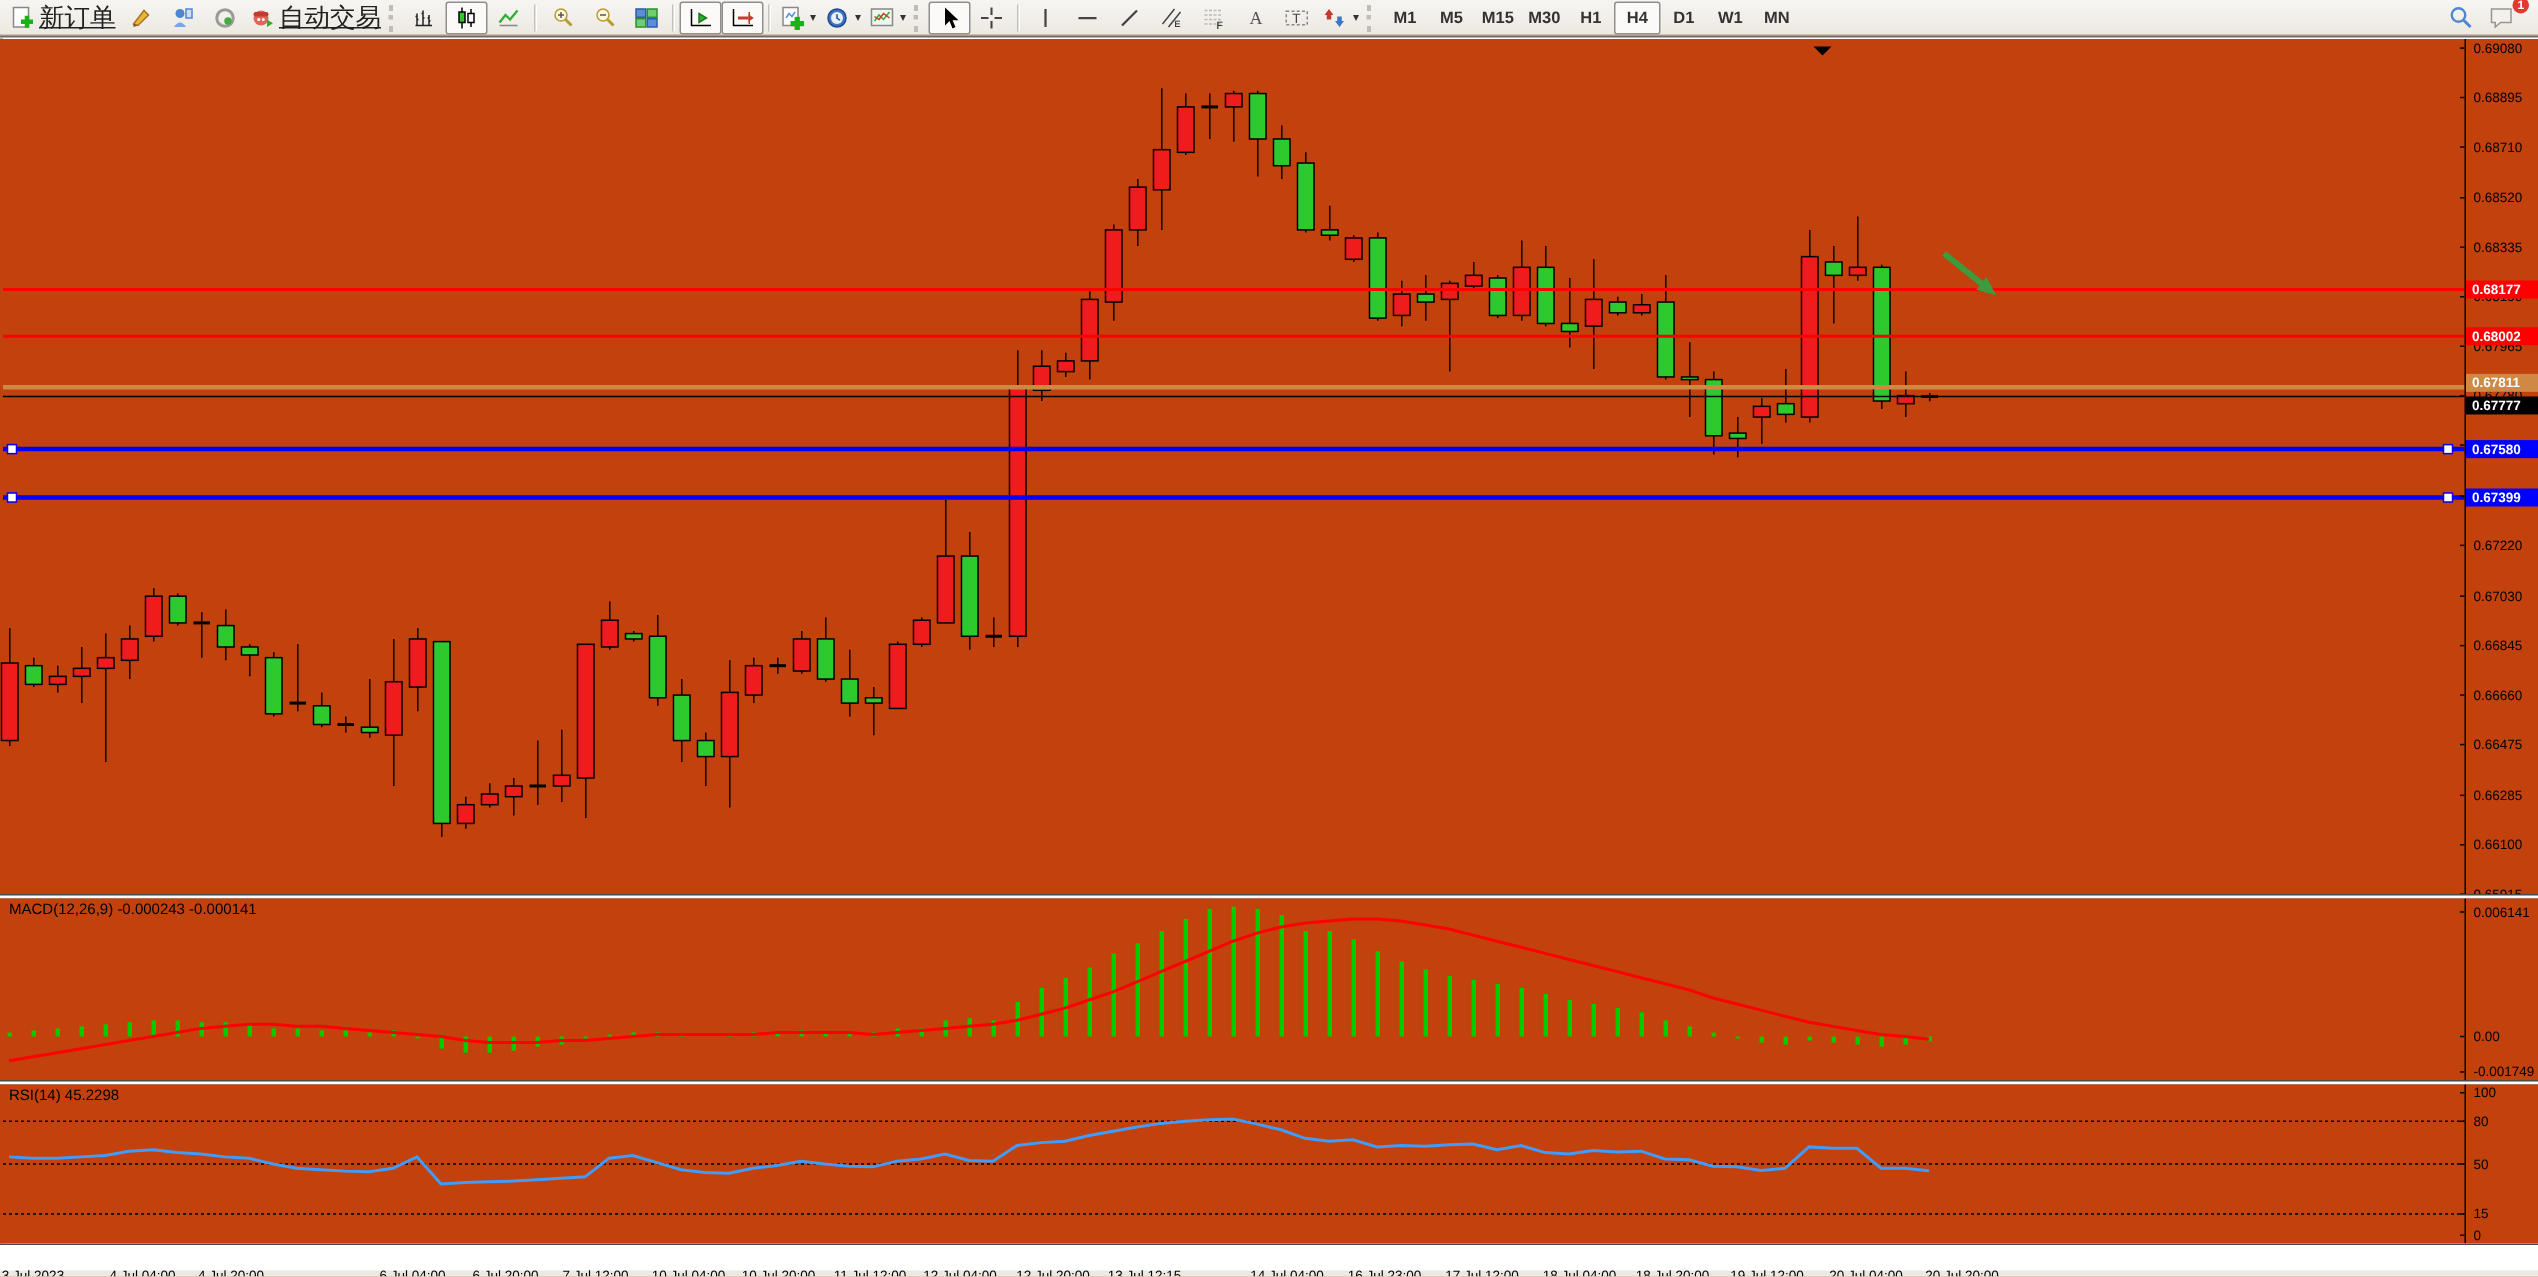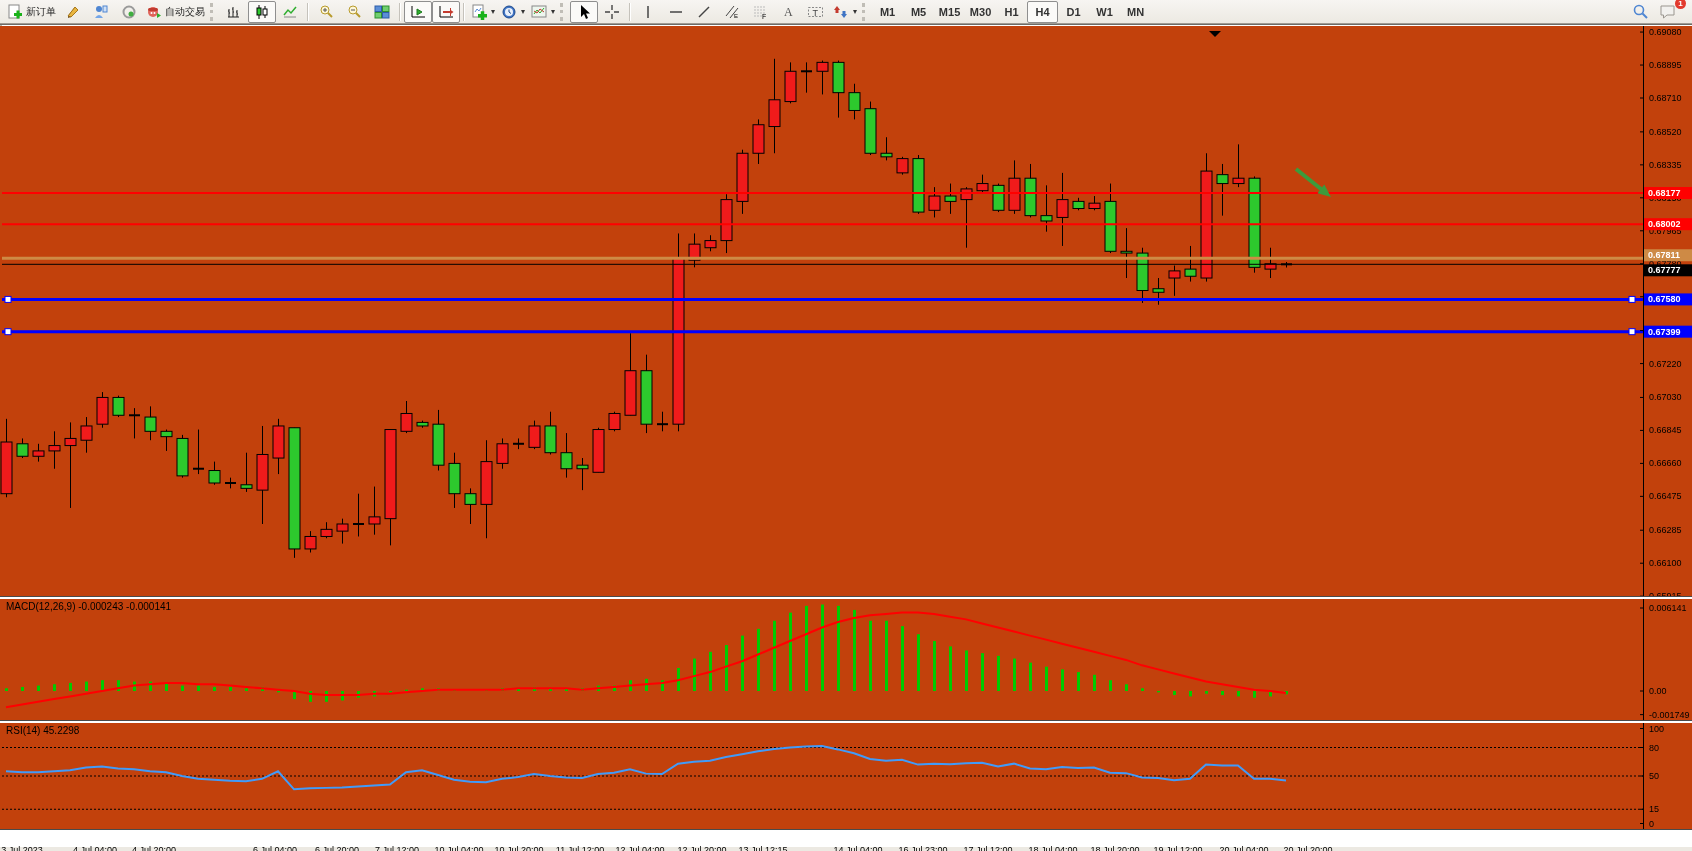--- a/index.html
+++ b/index.html
@@ -1,21 +1,21 @@
 <!DOCTYPE html>
 <html><head>
 <meta charset="utf-8">
 <style>
   html,body{margin:0;padding:0;background:#ece9e2;font-family:"Liberation Sans",sans-serif;}
   #app{position:relative;width:1692px;height:851px;background:#ece9e2;overflow:hidden;}
   
   #toolbar{position:absolute;left:0;top:0;width:1692px;height:24px;background:linear-gradient(#f7f5f2,#ece9e2);border-bottom:1px solid #9e9a93;display:flex;align-items:center;padding:0 4px;box-sizing:border-box;}
   .tbtn{height:20px;min-width:22px;display:flex;align-items:center;justify-content:center;gap:3px;padding:0 2px;border:1px solid transparent;border-radius:2px;font-size:12px;color:#222;cursor:default;}
   .tbtn.pressed{border:1px solid #8f8f8f;background:#fbfaf8;}
-  .tbtn .cap{font-size:10px;}
+  .tbtn .cap{font-size:17px;text-decoration:underline;}
   .tsep{width:1px;height:18px;background:#c5c2bb;border-right:1px solid #fff;margin:0 3px;}
   .tgrip{width:3px;height:18px;border-left:3px dotted #c0bdb6;margin:0 4px 0 2px;}
   .caret{font-size:8px;color:#333;margin-left:1px;}
   .tf{min-width:25px;font-size:11px;color:#333;font-weight:bold;letter-spacing:0;}
   #right-icons{margin-left:auto;display:flex;align-items:center;}
   .badge{position:absolute;top:-4px;right:-5px;width:11px;height:11px;background:#e23a2e;border-radius:50%;color:#fff;font-size:8px;font-weight:bold;display:flex;align-items:center;justify-content:center;}
   
   #chartwin{position:absolute;left:0;top:24px;width:1692px;height:821px;background:#fff;border-top:1px solid #6e6b66;}
   #leftedge{position:absolute;left:0;top:0;width:2px;height:821px;background:#b6b2aa;}
   #chart-title{position:absolute;left:8px;top:4px;font-size:11px;color:#000;display:flex;gap:5px;align-items:center;}

